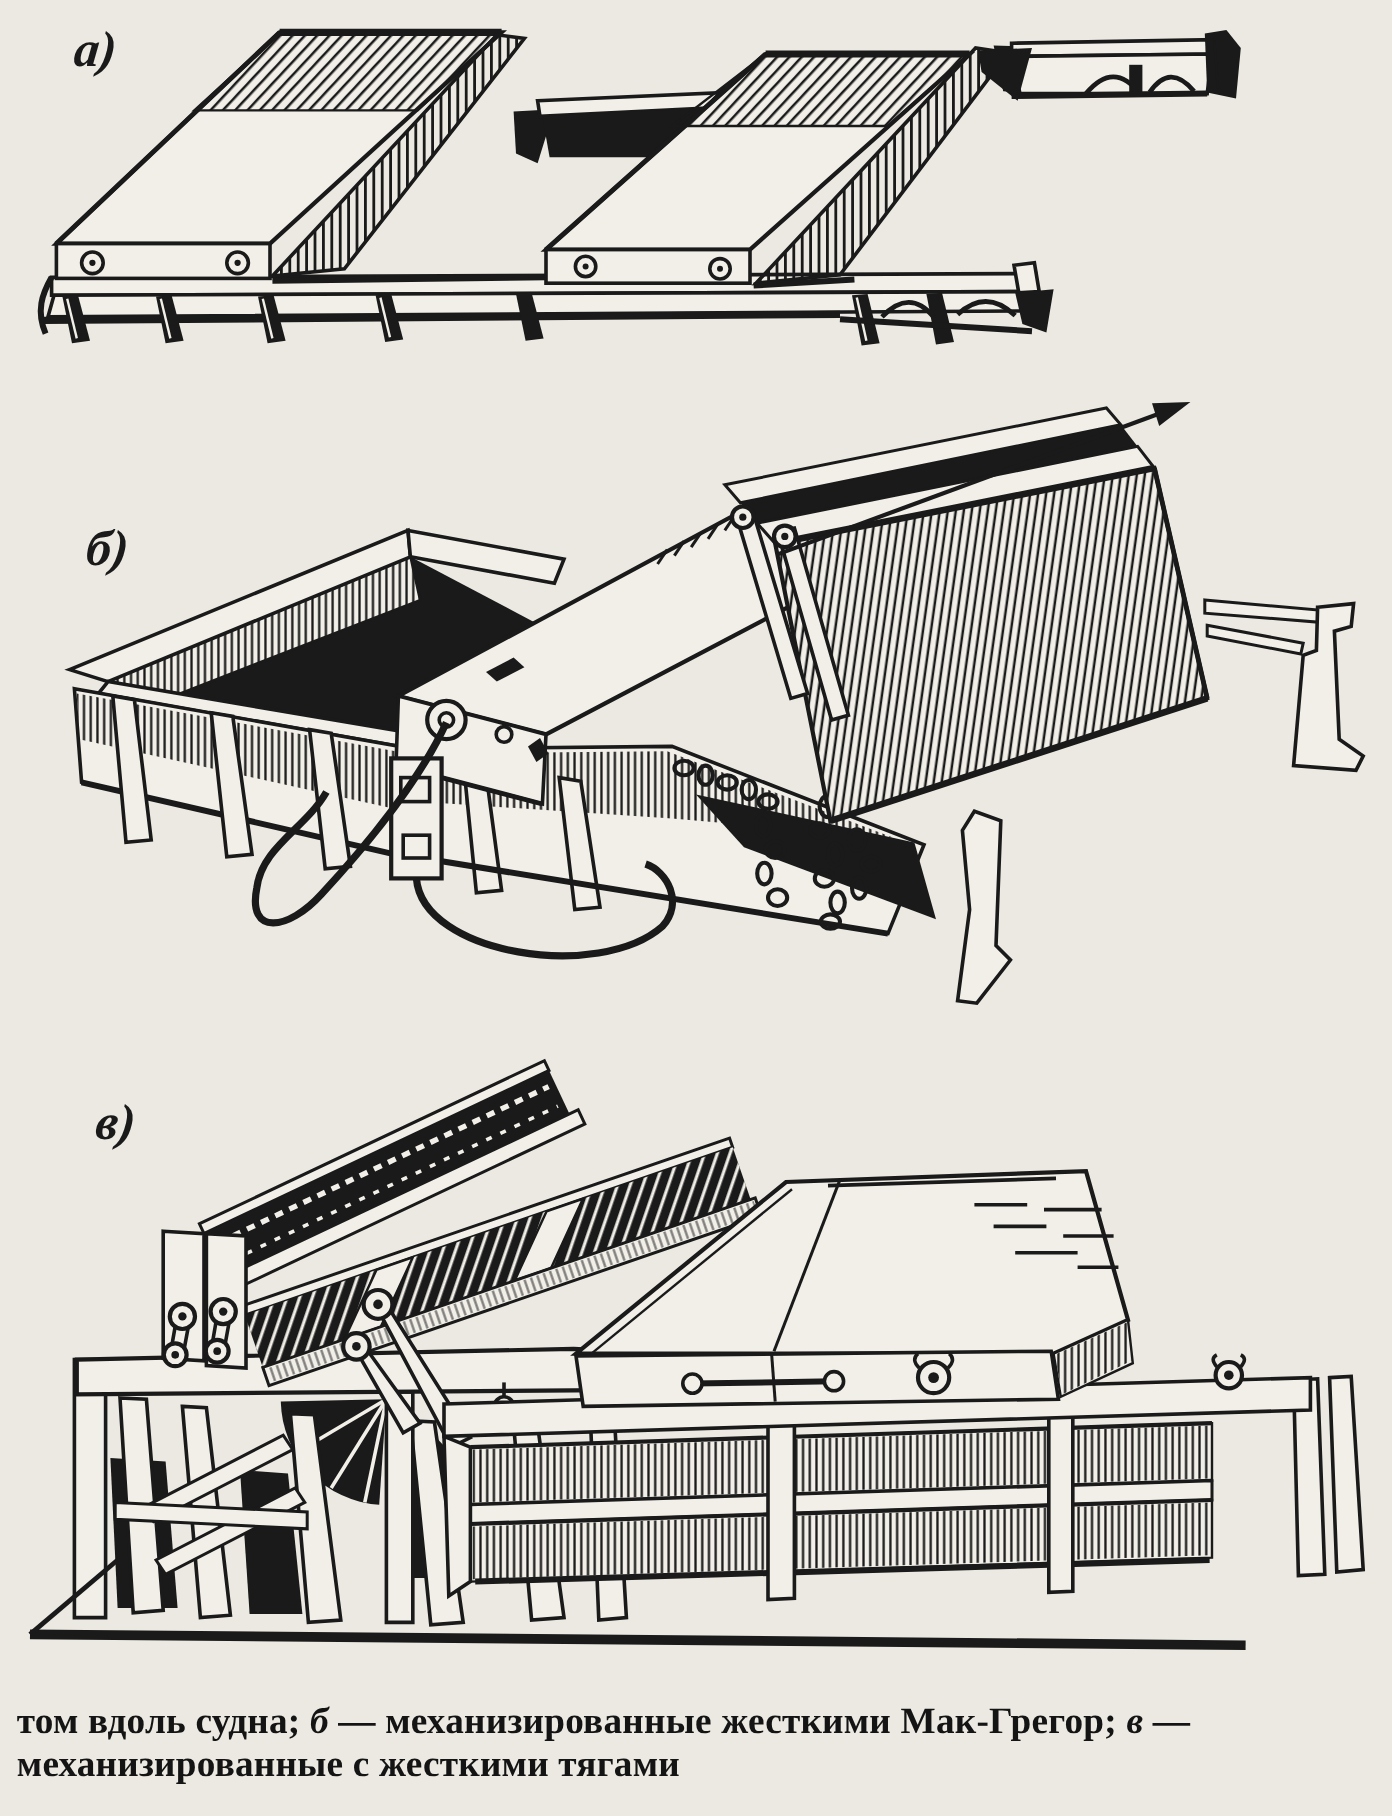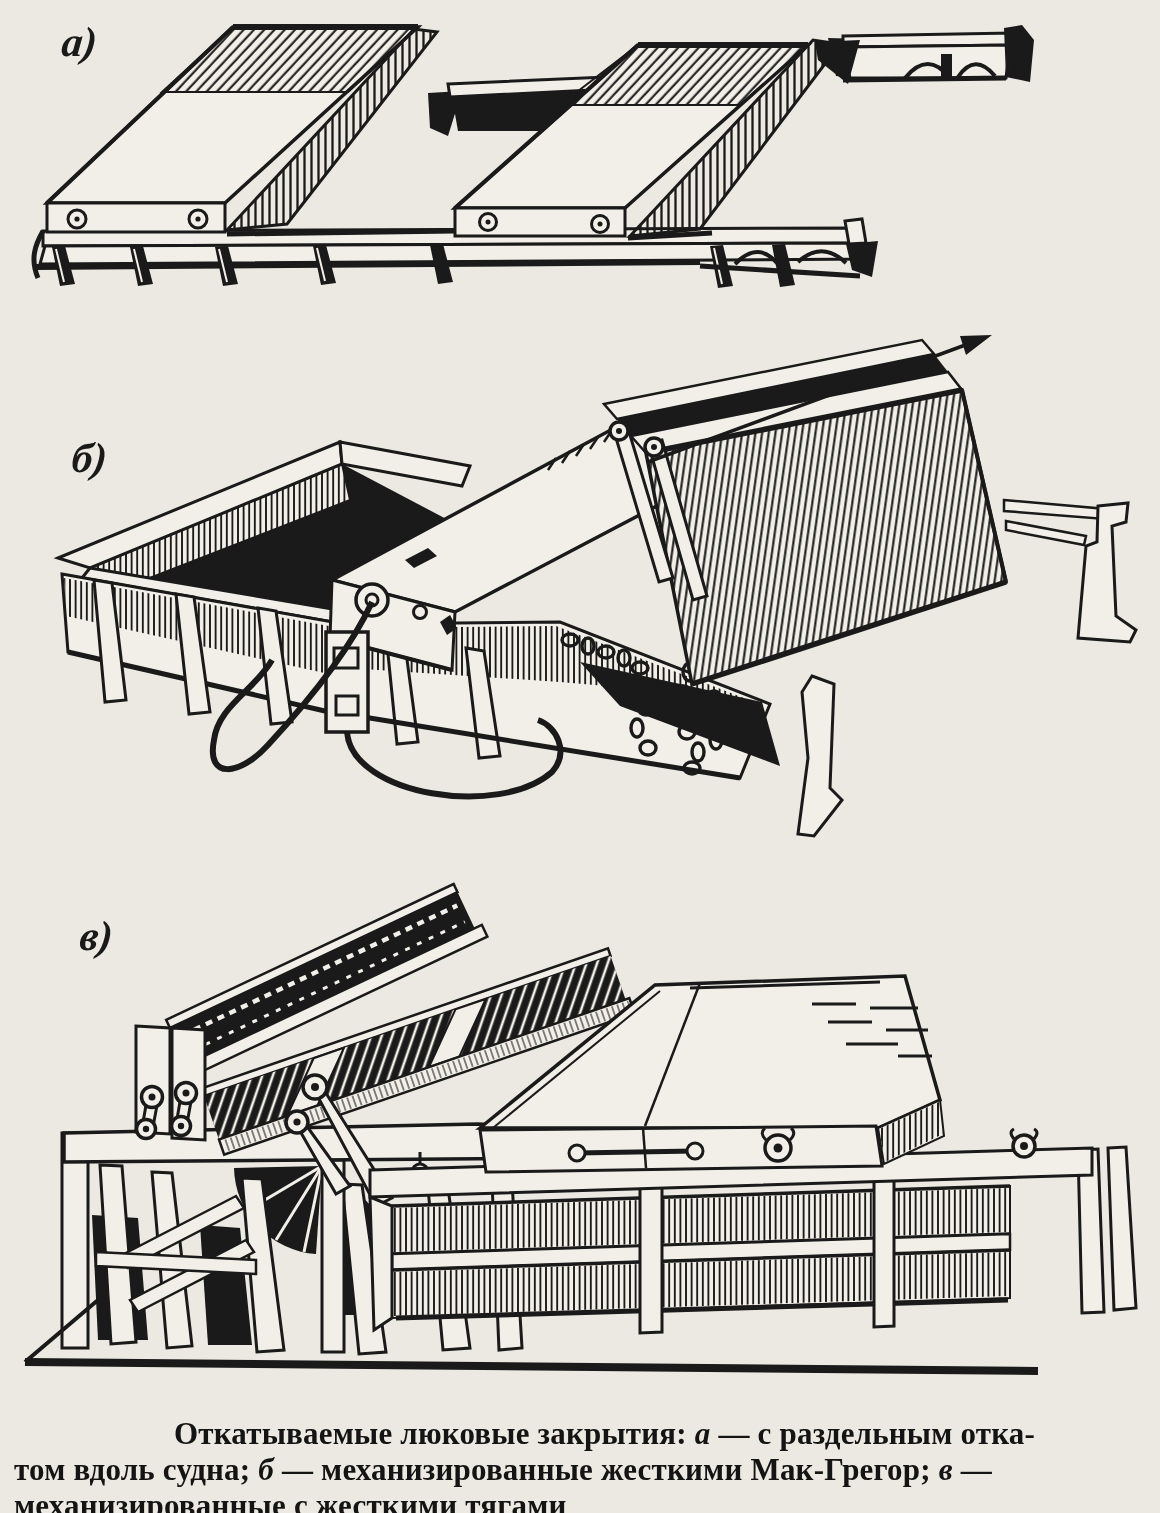--- a/index.html
+++ b/index.html
@@ -404,18 +404,17 @@
     <line class="ink" stroke-width="4" x1="25" y1="1362" x2="98" y2="1300"></line>
   </g>
 </svg>
 </div>
 
 <div class="fig-label" id="label-a">а)</div>
 <div class="fig-label" id="label-b">б)</div>
 <div class="fig-label" id="label-v">в)</div>
 
 <div class="caption">
-  <div class="ln ln1"><span>Откатываемые люковые закрытия: </span><i>а</i><span> — с раздельным отка-</span></div>
   <div class="ln"><span>том вдоль судна; </span><i>б</i><span> — механизированные жесткими Мак-Грегор; </span><i>в</i><span> —</span></div>
   <div class="ln"><span>механизированные с жесткими тягами</span></div>
 </div>
 
 </div>
 
 </body></html>

